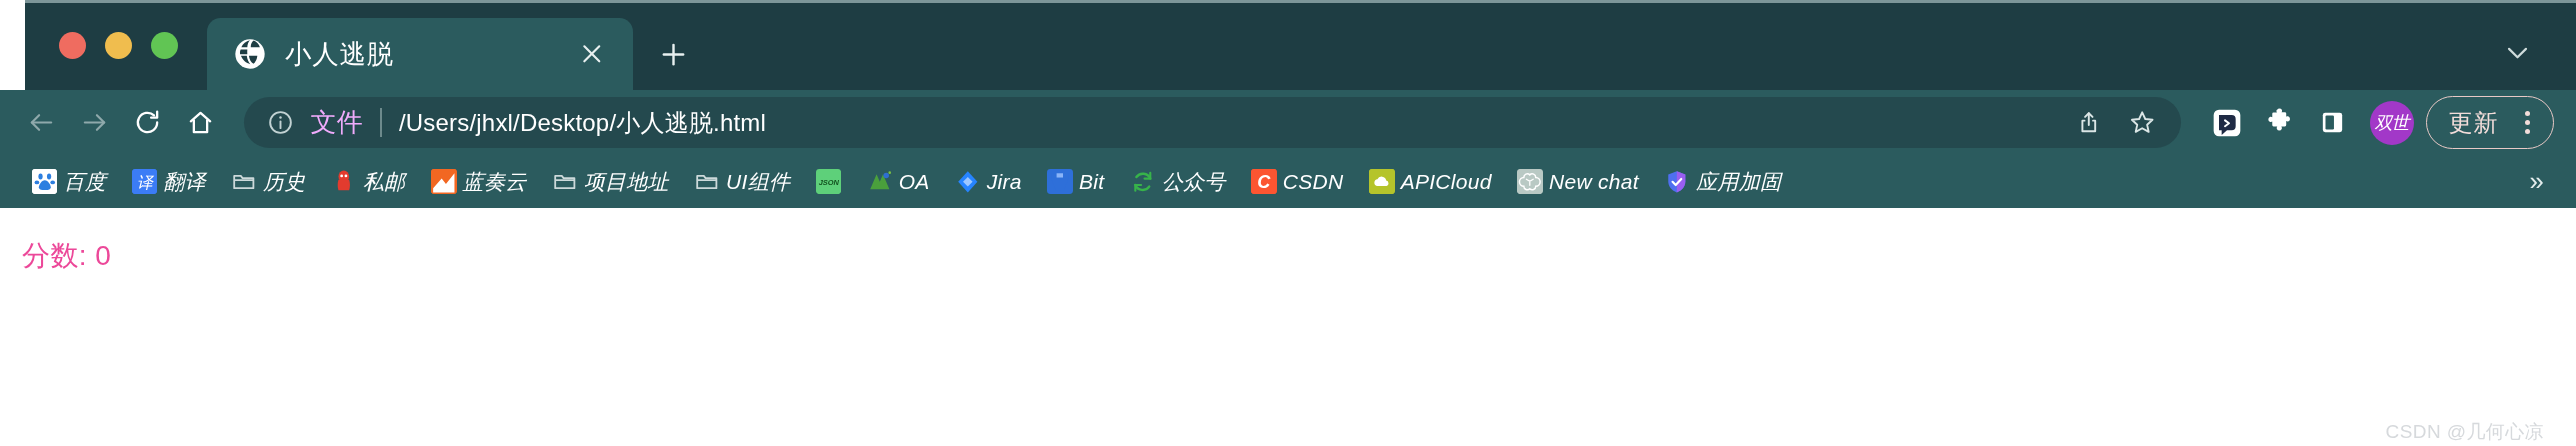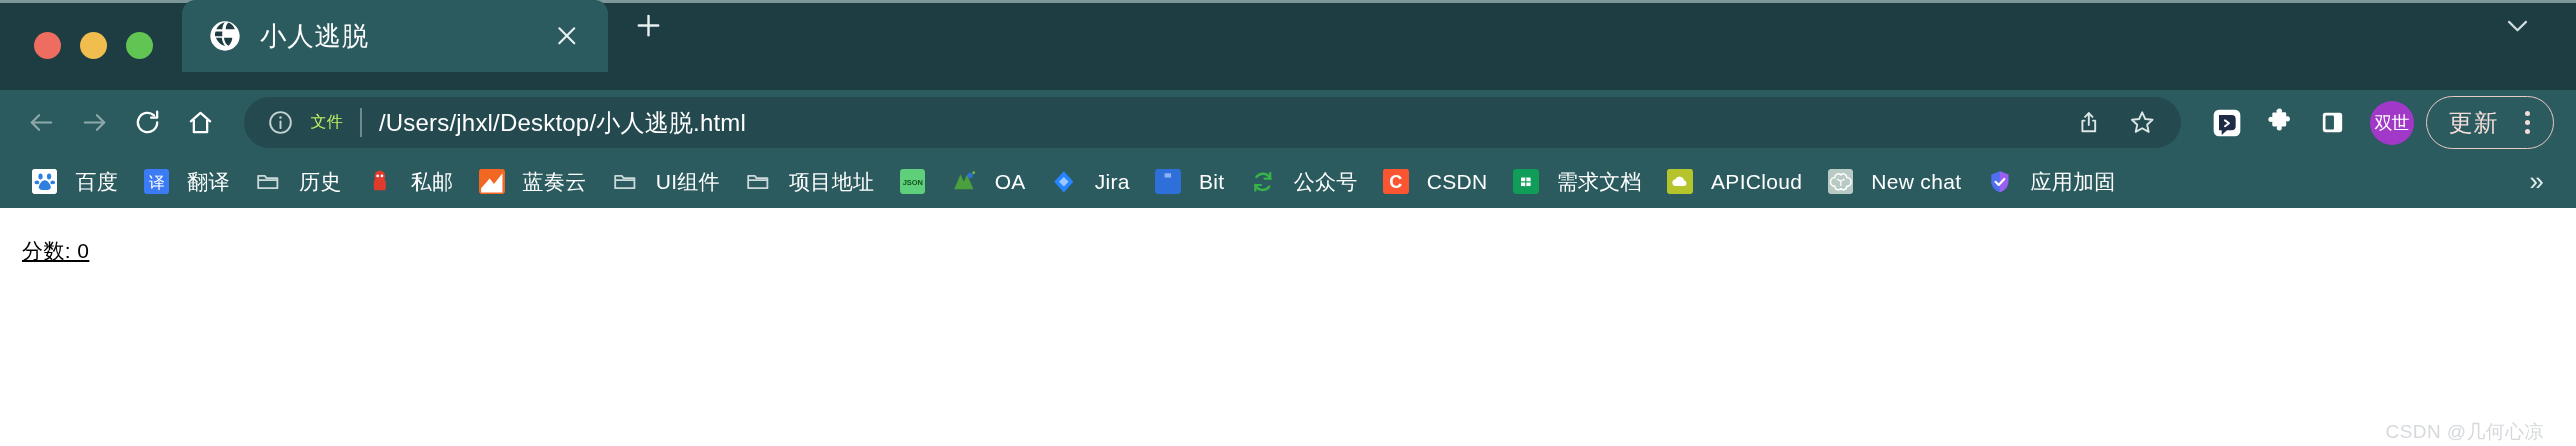--- a/index.html
+++ b/index.html
@@ -18,24 +18,25 @@
     display: flex;
     flex-direction: column;
     background: #ffffff;
   }
 
   
   .tab-strip {
     height: 90px;
     background: #1e3d43;
     display: flex;
-    align-items: flex-start;
+    align-items: flex-end;
     padding: 0 0 0 0;
     position: relative;
     flex: 0 0 auto;
+    margin-left: 25px;
   }
   .tab-strip::before {
     content: "";
     position: absolute;
     top: 0; left: 0; right: 0;
     height: 2.6px;
     background: #7d9699;
   }
 
   .traffic-lights {
@@ -135,22 +136,22 @@
     min-width: 0;
   }
   .omni-info {
     width: 32px; height: 32px;
     flex: 0 0 auto;
     display: flex; align-items: center; justify-content: center;
     color: #c2d2d3;
     margin-right: 13.6px;
   }
   .omni-scheme {
-    color: #bef264;
-    font-size: 16px;
+    color: #f0abfc;
+    font-size: 26px;
     flex: 0 0 auto;
     letter-spacing: 0.4px;
   }
   .omni-sep {
     width: 1.7px; height: 29px;
     background: #6d8a8c;
     margin: 0 17px;
     flex: 0 0 auto;
   }
   .omni-url {
@@ -186,20 +187,21 @@
   .avatar {
     width: 44px; height: 44px;
     border-radius: 50%;
     background: #a238c8;
     color: #ffffff;
     font-size: 18px;
     display: flex; align-items: center; justify-content: center;
     margin: 0 12px 0 10.2px;
     flex: 0 0 auto;
     letter-spacing: -0.9px;
+    font-style: italic;
   }
   .update-group {
     display: flex;
     align-items: center;
     border: 1.7px solid #e8c9c6;
     border-radius: 29px;
     height: 53px;
     padding: 0 5.1px 0 22px;
     gap: 8.5px;
     flex: 0 0 auto;
@@ -228,26 +230,27 @@
     display: flex;
     align-items: center;
     padding: 0 17px 0 19px;
     gap: 0;
     flex: 0 0 auto;
     overflow: hidden;
   }
   .bm-item {
     display: flex;
     align-items: center;
-    gap: 18px;
+    gap: 6px;
     padding: 0 12.8px;
     height: 41px;
     border-radius: 6.8px;
     flex: 0 0 auto;
     white-space: nowrap;
+    font-style: italic;
   }
   .bm-label {
     color: #ffffff;
     font-size: 21px;
     letter-spacing: 0.3px;
   }
   .bm-icon {
     width: 25.6px; height: 25.6px;
     flex: 0 0 auto;
     display: flex; align-items: center; justify-content: center;
@@ -284,24 +287,23 @@
 
   
   .page-content {
     flex: 1 1 auto;
     background: #ffffff;
     position: relative;
     padding: 29px 0 0 22px;
     overflow: hidden;
   }
   .score-text {
-    color: #000000;
-    font-size: 21px;
+    color: #ec4899;
+    font-size: 28px;
     letter-spacing: 0.4px;
-    text-decoration: underline;
   }
   .watermark {
     position: absolute;
     right: 32px;
     bottom: 2px;
     color: #d6d9dc;
     font-size: 19px;
     letter-spacing: 0.4px;
   }
 </style>
@@ -496,30 +498,30 @@
         </span>
         <span class="bm-label">蓝奏云</span>
       </span>
       <span class="bm-item">
         <span class="bm-icon ic-folder">
           <svg width="25.6" height="25.6" viewBox="0 0 24 24" stroke="#ccd9da" stroke-width="1.7" fill="none" stroke-linejoin="round">
             <path d="M3 6.5h6.2l1.6 2H21v9.5H3z"></path>
             <line x1="3" y1="10.5" x2="21" y2="10.5"></line>
           </svg>
         </span>
-        <span class="bm-label">UI组件</span>
+        <span class="bm-label">项目地址</span>
       </span>
       <span class="bm-item">
         <span class="bm-icon ic-folder">
           <svg width="25.6" height="25.6" viewBox="0 0 24 24" stroke="#ccd9da" stroke-width="1.7" fill="none" stroke-linejoin="round">
             <path d="M3 6.5h6.2l1.6 2H21v9.5H3z"></path>
             <line x1="3" y1="10.5" x2="21" y2="10.5"></line>
           </svg>
         </span>
-        <span class="bm-label">项目地址</span>
+        <span class="bm-label">UI组件</span>
       </span>
       <span class="bm-item">
         <span class="bm-icon ic-json">
           <svg width="25.6" height="25.6" viewBox="0 0 24 24" style="font-size:11px">
             <rect width="24" height="24" rx="5" fill="#5ed07a"></rect>
             <text x="12" y="15" font-size="7" font-family="Liberation Sans, sans-serif" fill="#13521f" text-anchor="middle" font-weight="bold">JSON</text>
           </svg>
         </span>
       </span>
       <span class="bm-item">
@@ -564,31 +566,20 @@
       <span class="bm-item">
         <span class="bm-icon ic-csdn">
           <svg width="25.6" height="25.6" viewBox="0 0 24 24" style="font-size:22px">
             <rect width="24" height="24" fill="#fc5531"></rect>
             <text x="12" y="18" font-size="17" font-family="Liberation Sans, sans-serif" fill="#ffffff" text-anchor="middle" font-weight="bold">C</text>
           </svg>
         </span>
         <span class="bm-label">CSDN</span>
       </span>
       <span class="bm-item">
-        <span class="bm-icon ic-sheets">
-          <svg width="25.6" height="25.6" viewBox="0 0 24 24">
-            <rect x="4" y="2" width="16" height="20" rx="2" fill="#0f9d58"></rect>
-            <rect x="7.5" y="8" width="9" height="8" fill="#ffffff"></rect>
-            <line x1="7.5" y1="12" x2="16.5" y2="12" stroke="#0f9d58" stroke-width="1.1"></line>
-            <line x1="12" y1="8" x2="12" y2="16" stroke="#0f9d58" stroke-width="1.1"></line>
-          </svg>
-        </span>
-        <span class="bm-label">需求文档</span>
-      </span>
-      <span class="bm-item">
         <span class="bm-icon ic-apic">
           <svg width="25.6" height="25.6" viewBox="0 0 24 24">
             <rect width="24" height="24" fill="#b5c42b"></rect>
             <path d="M7.5 16a3.2 3.2 0 0 1 .4-6.3 4.3 4.3 0 0 1 8.2 1.1A2.7 2.7 0 0 1 16.5 16z" fill="#ffffff"></path>
           </svg>
         </span>
         <span class="bm-label">APICloud</span>
       </span>
       <span class="bm-item">
         <span class="bm-icon ic-newchat">

